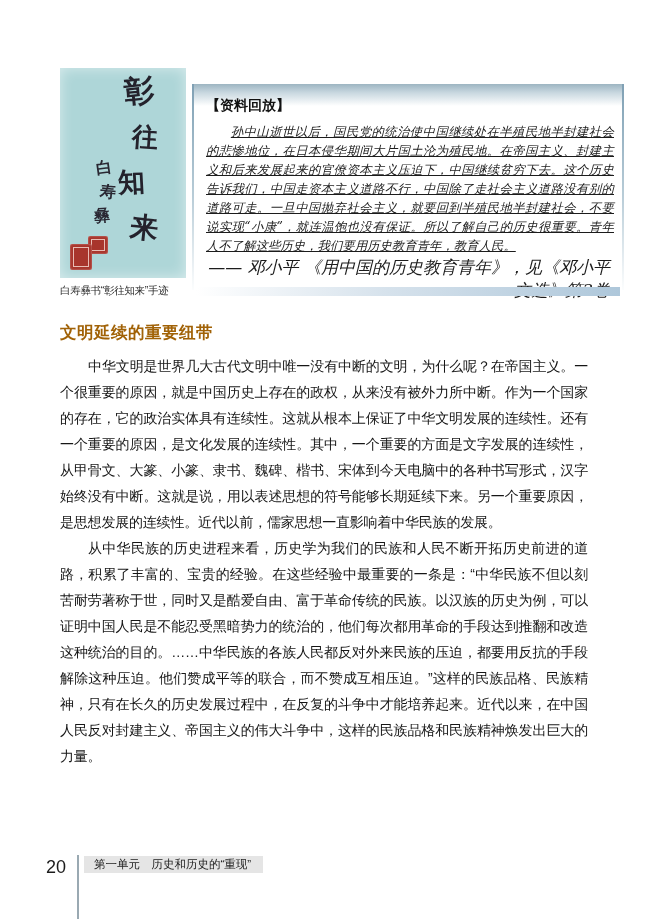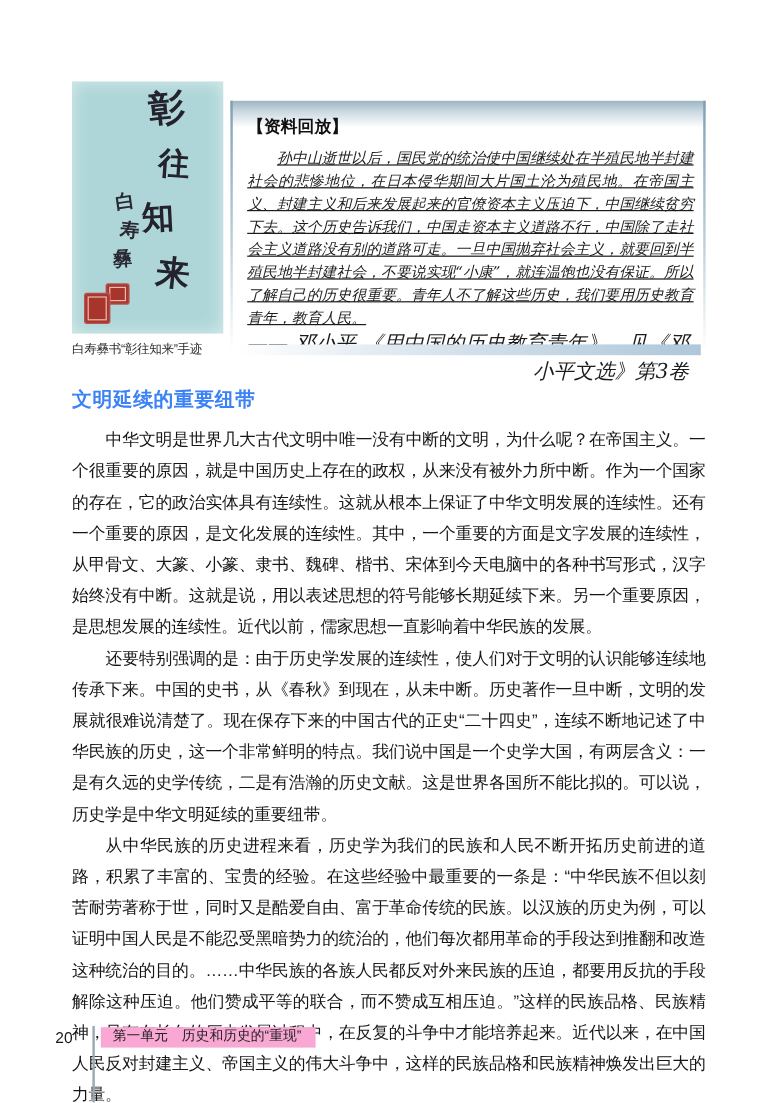--- a/index.html
+++ b/index.html
@@ -69,21 +69,21 @@
     font-size: 10.5px;
     color: #2b2b2b;
     letter-spacing: -0.3px;
     white-space: nowrap;
   }
 
   .quote-box {
     position: absolute;
     left: 132px;
     top: 16px;
-    width: 396px;
+    width: 432px;
     height: 212px;
     background: #ffffff;
   }
   .box-top-gradient {
     position: absolute;
     left: 0; top: 0; right: 0;
     height: 22px;
     background: linear-gradient(to bottom, #9db5c2 0%, #c9d8e0 40%, #ffffff 100%);
   }
   .box-left-edge, .box-right-edge {
@@ -128,56 +128,56 @@
     left: 4px; right: 4px; bottom: 0;
     height: 9px;
     background: linear-gradient(to right, #ffffff 0%, #d6e2ec 45%, #aec7da 100%);
   }
 
   
   .sec-heading {
     margin-top: 22px;
     font-size: 16.5px;
     font-weight: bold;
-    color: #3b82f6;
+    color: #a16207;
     letter-spacing: 0.5px;
   }
   .sec-heading.first { margin-top: 14px; }
   .body-para {
     margin-top: 9px;
     font-size: 14px;
     line-height: 26px;
     color: #161616;
     text-align: justify;
     text-indent: 2em;
     letter-spacing: -0.2px;
   }
   .body-para + .body-para { margin-top: 0; }
 
   
   .footer { position: absolute; left: 0; top: 855px; width: 650px; height: 64px; }
   .page-num {
     position: absolute;
     left: 46px; top: 2px;
-    font-size: 13px;
+    font-size: 18px;
     color: #1b1b1b;
   }
   .footer-divider {
     position: absolute;
     left: 77px; top: 0;
     width: 2px; height: 64px;
     background: #9aa9b2;
   }
   .unit-label {
     position: absolute;
     left: 84px; top: 1px;
     height: 17px;
     line-height: 17px;
     padding: 0 12px 0 10px;
-    background: #f9a8d4;
+    background: #e5e5e5;
     font-size: 11.5px;
     color: #222222;
     white-space: nowrap;
   }
 </style>
 </head>
 <body>
 
 <div class="page">
   <div class="content">
@@ -206,21 +206,20 @@
         <div class="box-heading">【资料回放】</div>
         <p class="box-body">孙中山逝世以后，国民党的统治使中国继续处在半殖民地半封建社会的悲惨地位，在日本侵华期间大片国土沦为殖民地。在帝国主义、封建主义和后来发展起来的官僚资本主义压迫下，中国继续贫穷下去。这个历史告诉我们，中国走资本主义道路不行，中国除了走社会主义道路没有别的道路可走。一旦中国抛弃社会主义，就要回到半殖民地半封建社会，不要说实现“小康”，就连温饱也没有保证。所以了解自己的历史很重要。青年人不了解这些历史，我们要用历史教育青年，教育人民。</p>
         <div class="box-attribution">—— 邓小平 《用中国的历史教育青年》，见《邓小平文选》第3卷</div>
         <div class="box-bottom-bar"></div>
       </div>
 
     </div>
 
     <h2 class="sec-heading first">文明延续的重要纽带</h2>
     <p class="body-para">中华文明是世界几大古代文明中唯一没有中断的文明，为什么呢？在帝国主义。一个很重要的原因，就是中国历史上存在的政权，从来没有被外力所中断。作为一个国家的存在，它的政治实体具有连续性。这就从根本上保证了中华文明发展的连续性。还有一个重要的原因，是文化发展的连续性。其中，一个重要的方面是文字发展的连续性，从甲骨文、大篆、小篆、隶书、魏碑、楷书、宋体到今天电脑中的各种书写形式，汉字始终没有中断。这就是说，用以表述思想的符号能够长期延续下来。另一个重要原因，是思想发展的连续性。近代以前，儒家思想一直影响着中华民族的发展。</p>
-    <p class="body-para">还要特别强调的是：由于历史学发展的连续性，使人们对于文明的认识能够连续地传承下来。中国的史书，从《春秋》到现在，从未中断。历史著作一旦中断，文明的发展就很难说清楚了。现在保存下来的中国古代的正史“二十四史”，连续不断地记述了中华民族的历史，这一个非常鲜明的特点。我们说中国是一个史学大国，有两层含义：一是有久远的史学传统，二是有浩瀚的历史文献。这是世界各国所不能比拟的。可以说，历史学是中华文明延续的重要纽带。</p>
 
     <p class="body-para">从中华民族的历史进程来看，历史学为我们的民族和人民不断开拓历史前进的道路，积累了丰富的、宝贵的经验。在这些经验中最重要的一条是：“中华民族不但以刻苦耐劳著称于世，同时又是酷爱自由、富于革命传统的民族。以汉族的历史为例，可以证明中国人民是不能忍受黑暗势力的统治的，他们每次都用革命的手段达到推翻和改造这种统治的目的。……中华民族的各族人民都反对外来民族的压迫，都要用反抗的手段解除这种压迫。他们赞成平等的联合，而不赞成互相压迫。”这样的民族品格、民族精神，只有在长久的历史发展过程中，在反复的斗争中才能培养起来。近代以来，在中国人民反对封建主义、帝国主义的伟大斗争中，这样的民族品格和民族精神焕发出巨大的力量。</p>
 
   </div>
 
   <div class="footer">
     <span class="page-num">20</span>
     <span class="footer-divider"></span>
     <span class="unit-label">第一单元　历史和历史的“重现”</span>
   </div>

